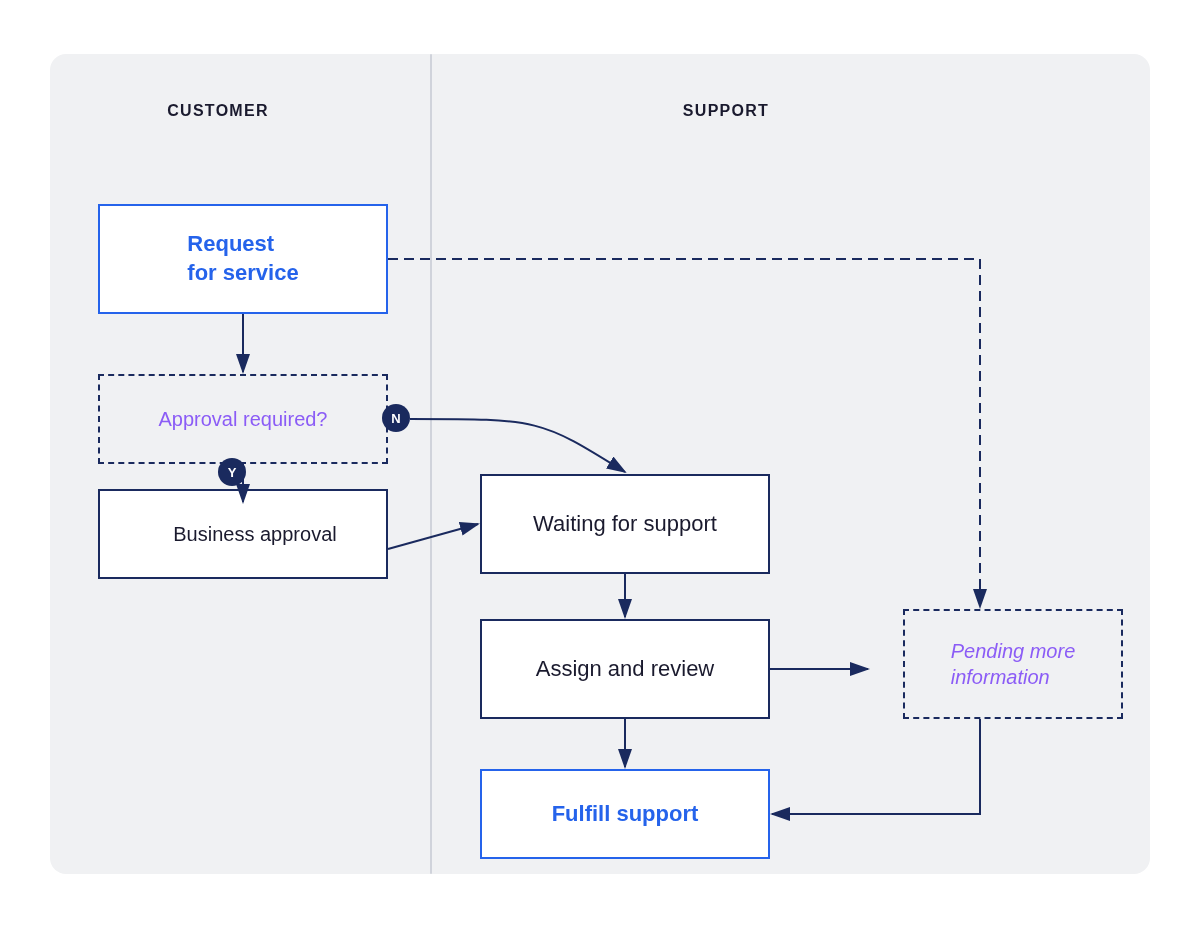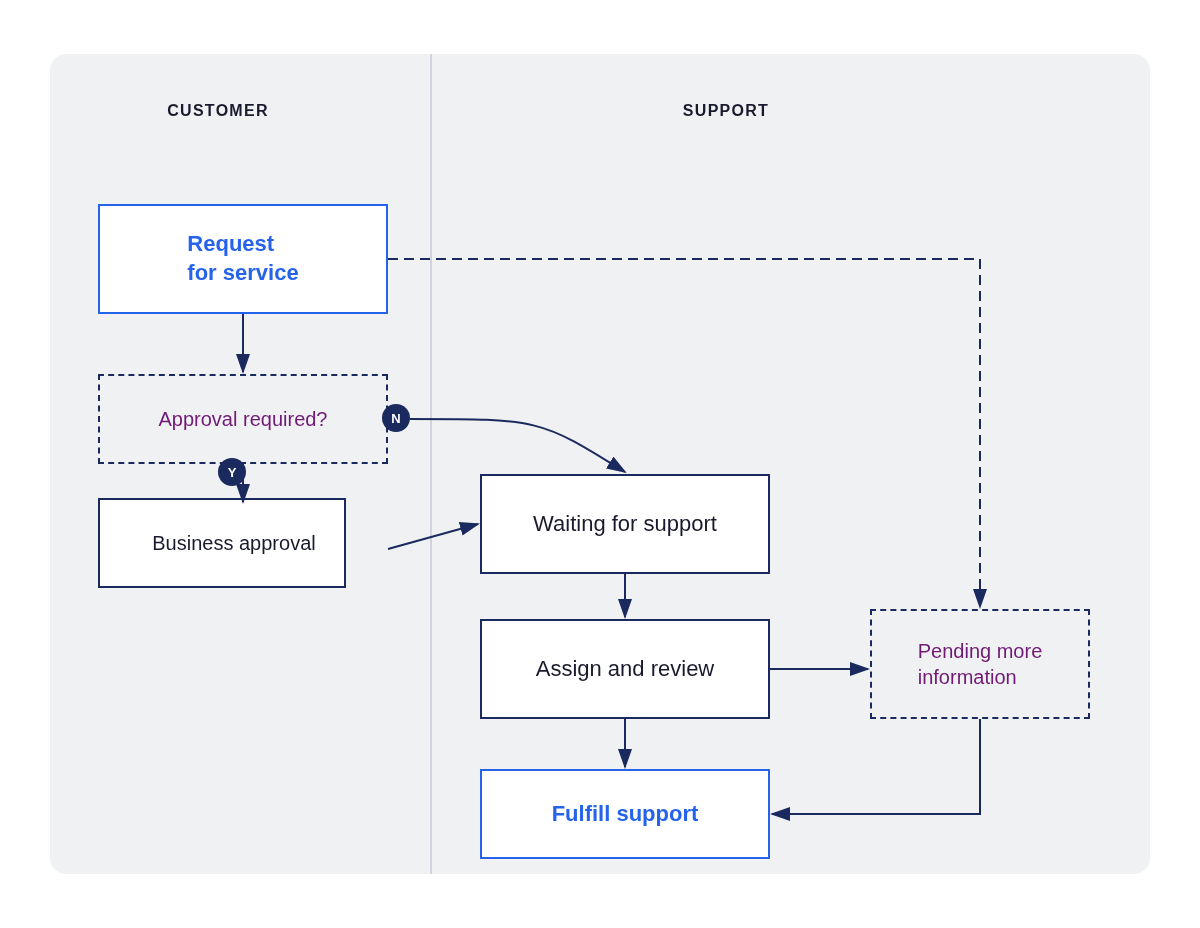--- a/index.html
+++ b/index.html
@@ -75,21 +75,21 @@
     .box-blue-border {
       border: 2.5px solid #2563eb;
       background: #ffffff;
       color: #2563eb;
       font-weight: 600;
     }
 
     .box-dashed {
       border: 2px dashed #1a2a5e;
       background: #f0f1f3;
-      color: #701a75;
+      color: #8b5cf6;
     }
 
     
     .badge {
       position: absolute;
       width: 28px;
       height: 28px;
       border-radius: 50%;
       background: #1a2a5e;
       color: #ffffff;
@@ -132,37 +132,37 @@
   </div>
 
   <div class="badge" style="left: 332px; top: 350px;">
     <span>N</span>
   </div>
 
   <div class="badge" style="left: 168px; top: 404px;">
     <span>Y</span>
   </div>
 
-  <div class="flow-box box-solid" style="left: 48px; top: 444px; width: 248px; height: 90px; font-size: 20px; padding-left: 24px;">
+  <div class="flow-box box-solid" style="left: 48px; top: 435px; width: 290px; height: 90px; font-size: 20px; padding-left: 24px;">
     <span>Business approval</span>
   </div>
 
   <div class="flow-box box-solid" style="left: 430px; top: 420px; width: 290px; height: 100px; font-size: 22px;">
     <span>Waiting for support</span>
   </div>
 
   <div class="flow-box box-solid" style="left: 430px; top: 565px; width: 290px; height: 100px; font-size: 22px;">
     <span>Assign and review</span>
   </div>
 
   <div class="flow-box box-blue-border" style="left: 430px; top: 715px; width: 290px; height: 90px; font-size: 22px;">
     <span>Fulfill support</span>
   </div>
 
-  <div class="flow-box box-dashed" style="left: 820px; top: 555px; width: 220px; height: 110px; font-size: 20px;">
+  <div class="flow-box box-dashed" style="left: 853px; top: 555px; width: 220px; height: 110px; font-size: 20px; font-style: italic;">
     <span style="white-space: pre-line;">Pending more
 information</span>
   </div>
 
   <svg class="arrows-svg">
     <defs>
       <marker id="arrowhead" markerWidth="10" markerHeight="7" refX="9" refY="3.5" orient="auto">
         <polygon points="0 0, 10 3.5, 0 7" fill="#1a2a5e"></polygon>
       </marker>
       <marker id="arrowhead-dashed" markerWidth="10" markerHeight="7" refX="9" refY="3.5" orient="auto">

